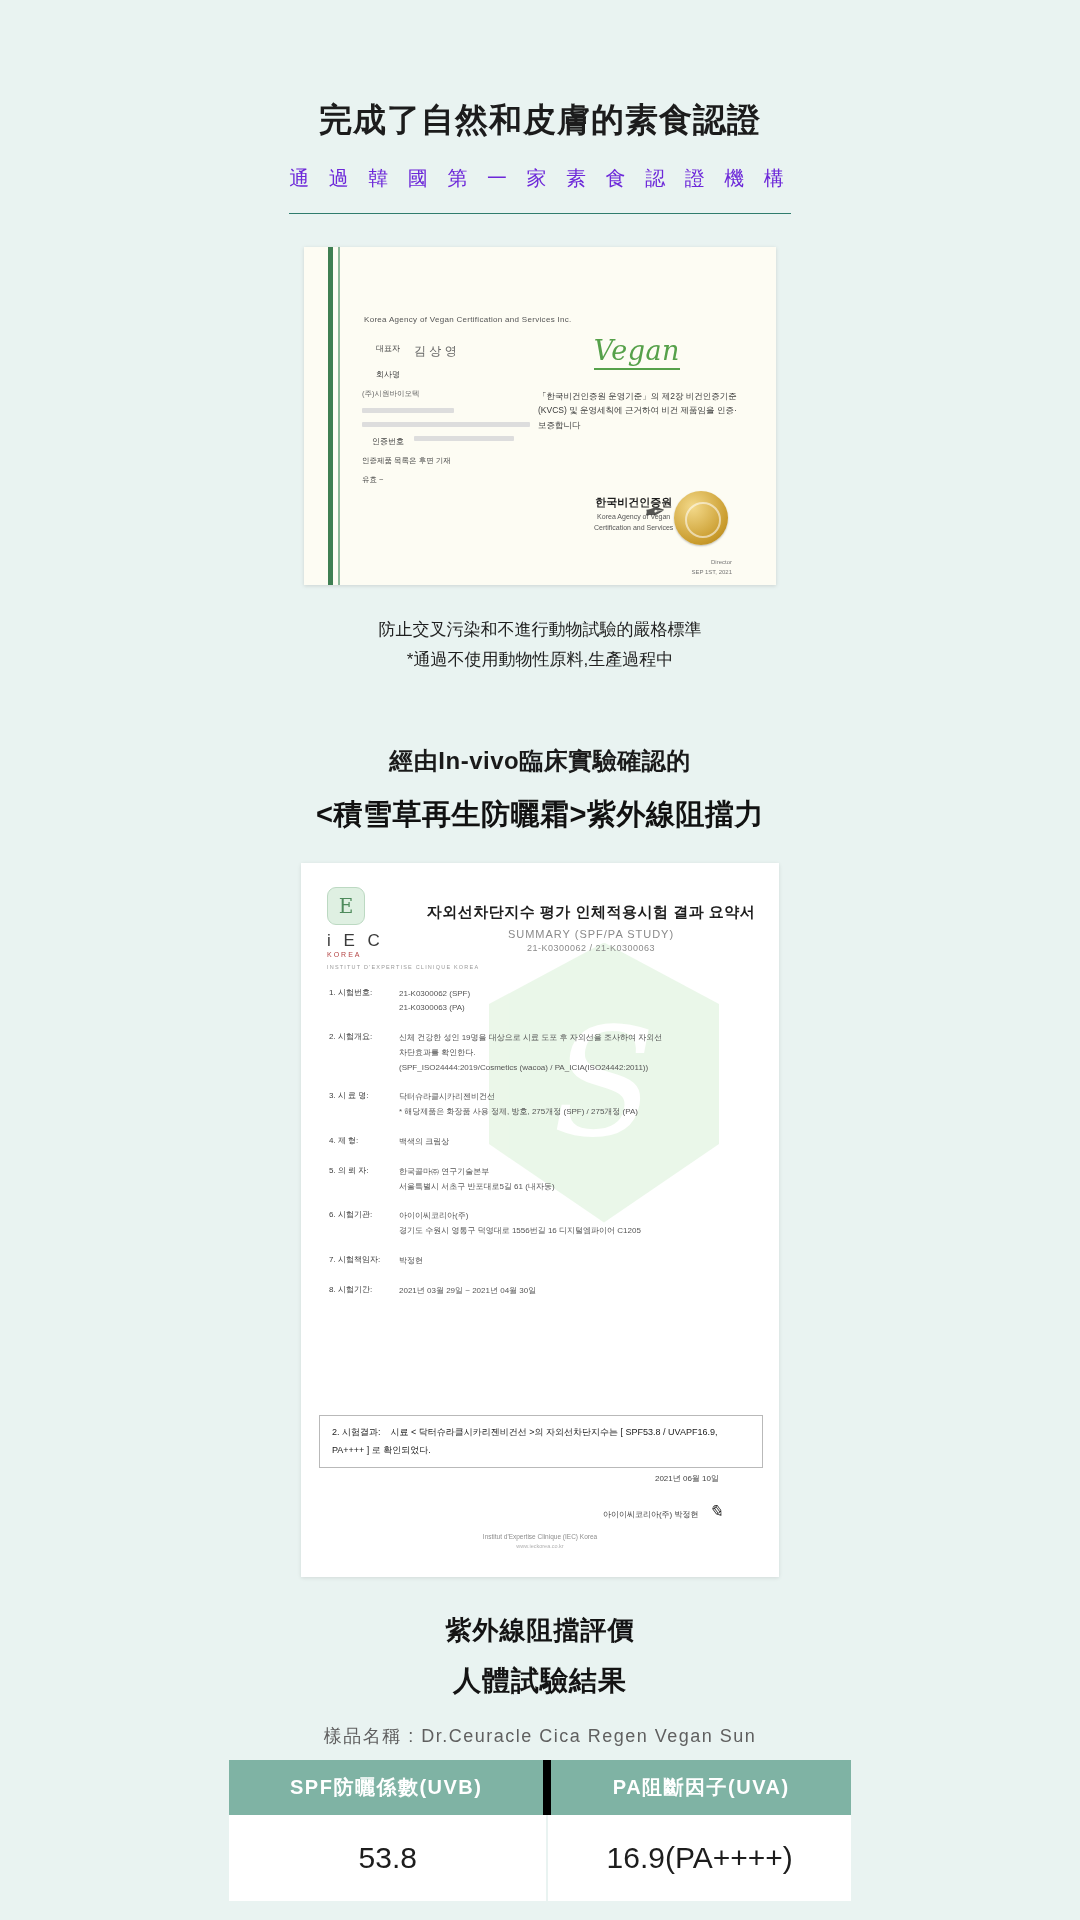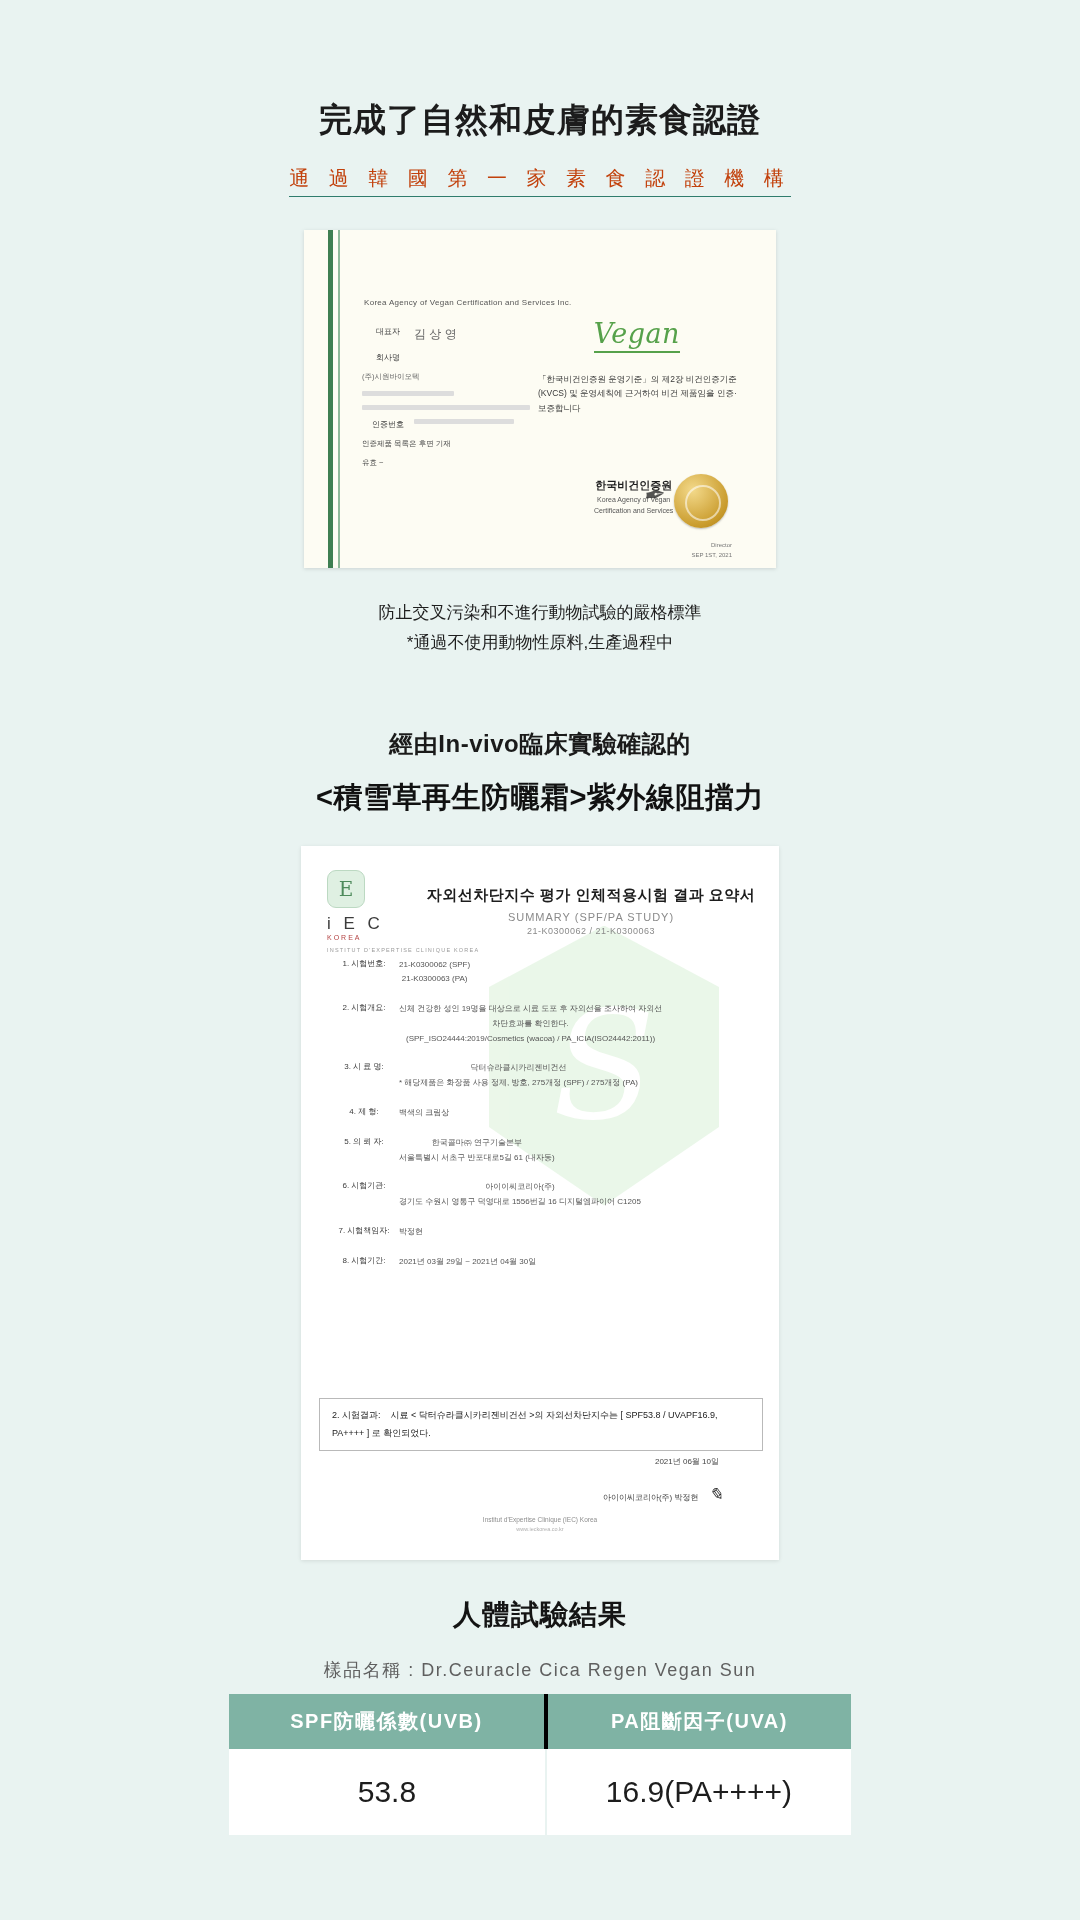--- a/index.html
+++ b/index.html
@@ -23,24 +23,24 @@
   .h-main {
     font-size: 33px;
     font-weight: bold;
     letter-spacing: 1px;
     color: #1c1c1c;
   }
   .h-sub {
     margin-top: 22px;
     font-size: 20px;
     letter-spacing: 7px;
-    color: #c2410c;
+    color: #6d28d9;
     display: inline-block;
     border-bottom: 1.5px solid #2f7c6d;
-    padding-bottom: 4px;
+    padding-bottom: 21px;
   }
   .h-big {
     margin-top: 20px;
     font-size: 31px;
     font-weight: bold;
     letter-spacing: 10px;
     color: #111;
   }
 
   .cert-wrap {
@@ -176,21 +176,21 @@
   .iec-kr { font-size: 7px; color: #b34242; letter-spacing: 2px; }
   .iec-sm { margin-top: 5px; font-size: 5.5px; color: #9a9a9a; letter-spacing: 1.2px; line-height: 1.7; }
 
   .rep-title {
     position: absolute; left: 120px; top: 40px; width: 340px; text-align: center;
   }
   .rep-title .t1 { font-size: 15px; font-weight: bold; color: #1d1d1d; letter-spacing: .5px; }
   .rep-title .t2 { margin-top: 6px; font-size: 11px; color: #8a8a8a; letter-spacing: 1px; }
   .rep-title .t3 { margin-top: 3px; font-size: 9px; color: #8a8a8a; letter-spacing: .5px; }
 
-  .rep-body { position: absolute; left: 28px; top: 112px; width: 420px; text-align: center; }
+  .rep-body { position: absolute; left: 28px; top: 124px; width: 420px; text-align: left; }
   .rep-row { display: flex; margin-bottom: 15px; }
   .rep-k { width: 70px; font-size: 8px; color: #3b3b3b; flex: none; }
   .rep-v { font-size: 8px; color: #555; line-height: 1.85; }
 
   .result-box {
     position: absolute; left: 18px; top: 552px; width: 444px;
     border: 1px solid #b9b9b9; padding: 10px 12px;
     background: rgba(255,255,255,.9);
     text-align: left;
   }
@@ -219,21 +219,21 @@
     width: 622px;
     border-collapse: collapse;
   }
   .tbl th {
     background: #7fb3a4;
     color: #ffffff;
     font-size: 20px;
     font-weight: bold;
     letter-spacing: 1.5px;
     padding: 14px 0;
-    border-right: 4px solid #000000;
+    border-right: 8px solid #000000;
   }
   .tbl th:last-child { border-right: none; }
   .tbl td {
     background: #ffffff;
     font-size: 30px;
     color: #1d1d1d;
     padding: 26px 0;
     border-right: 2px solid #e9f3f1;
   }
   .tbl td:last-child { border-right: none; }
@@ -387,20 +387,21 @@
       </div>
 
       <div class="rep-foot">
         <div class="f1">Institut d'Expertise Clinique (IEC) Korea</div>
         <div class="f2">www.ieckorea.co.kr</div>
       </div>
     </div>
   </div>
 
   <div class="sec3">
+    <div class="t-h1">紫外線阻擋評價</div>
     <div class="t-h2">人體試驗結果</div>
     <div class="t-sample">樣品名稱 : Dr.Ceuracle Cica Regen Vegan Sun</div>
 
     <table class="tbl">
       <tbody>
           <tr>
         <th>SPF防曬係數(UVB)</th>
         <th>PA阻斷因子(UVA)</th>
       </tr>
       <tr>

